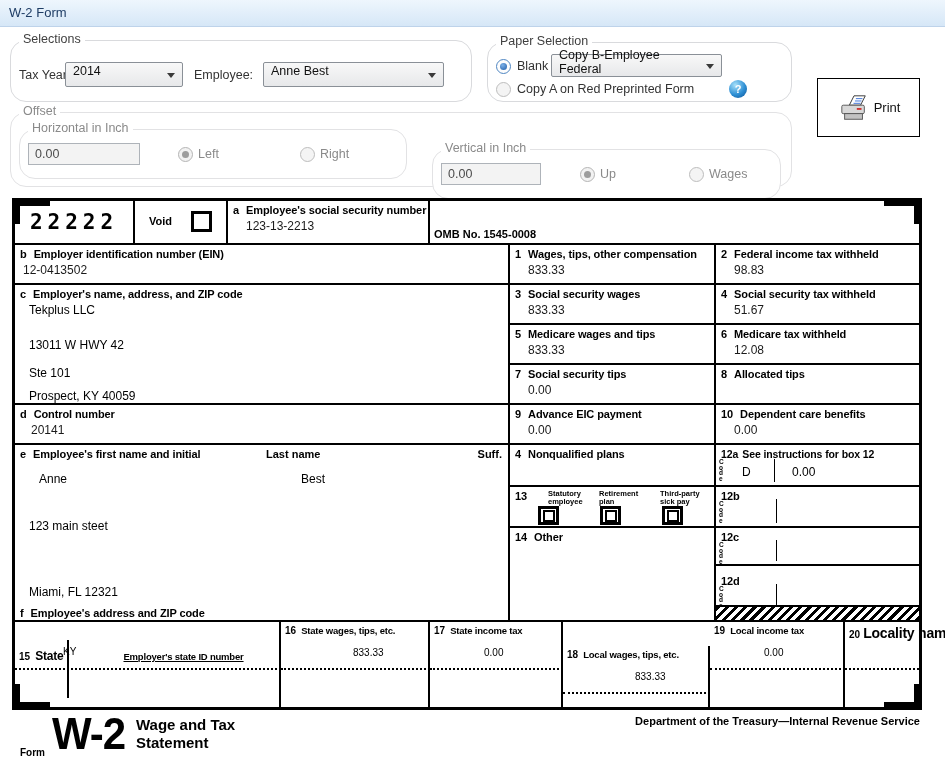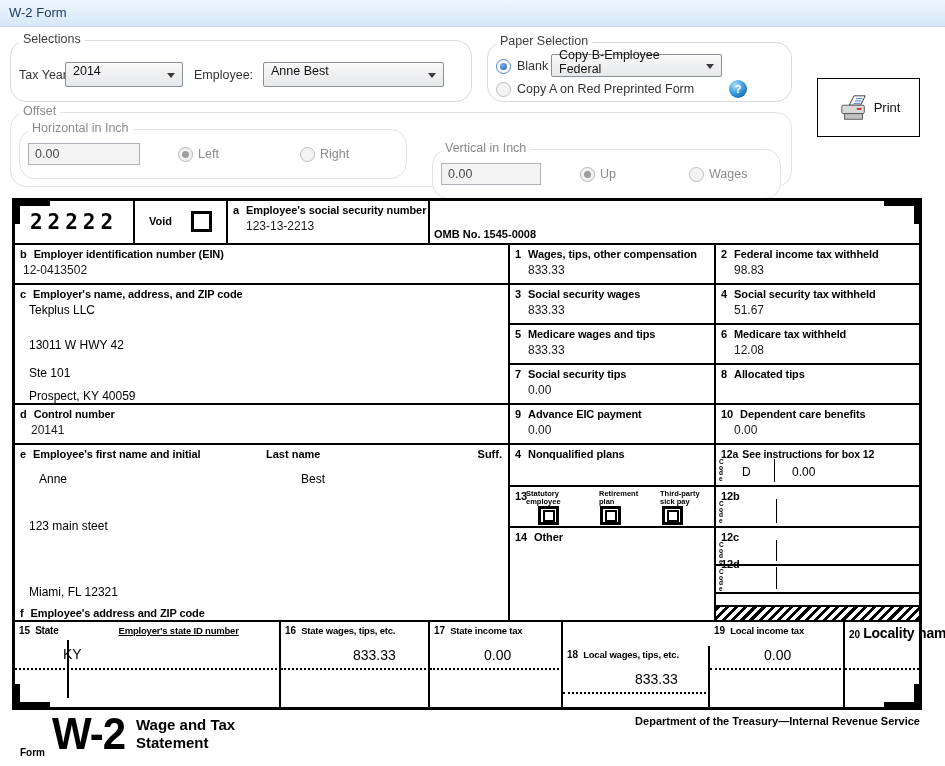--- a/index.html
+++ b/index.html
@@ -71,22 +71,22 @@
   .codev{position:absolute;left:3px;top:14px;width:6px;font-size:6.5px;line-height:5.5px;
     font-weight:bold;word-break:break-all;}
   .vline{position:absolute;width:0;border-left:1px solid #000;}
   .chk-outer{position:absolute;width:21px;height:19px;border:3px solid #000;box-sizing:border-box;
     display:flex;align-items:center;justify-content:center;background:#fff;}
   .chk-inner{width:8px;height:8px;border:2px solid #000;}
   .tlab{position:absolute;font-size:7.5px;line-height:7.5px;font-weight:bold;white-space:pre-line;}
   .hatch{background:repeating-linear-gradient(135deg,#000 0 3px,#fff 3px 6.5px);border-top:2px solid #000;}
   .slab{display:flex;gap:5px;align-items:baseline;padding:3px 4px 0 4px;font-weight:bold;white-space:nowrap;}
   .slab .n{font-size:10px;} .slab .t{font-size:9.5px;letter-spacing:-0.2px;}
-  .slab .t.sm{font-size:10px;}
-  .sval{position:absolute;font-size:14px;padding-left:40px;}
+  .slab .t.sm{font-size:12px;margin-top:24px;}
+  .sval{position:absolute;font-size:10px;padding-left:40px;}
   .cmark{position:absolute;width:38px;height:26px;box-sizing:border-box;}
   .cm-tl{left:-3px;top:-3px;border-top:8px solid #000;border-left:8px solid #000;}
   .cm-tr{right:-3px;top:-3px;border-top:8px solid #000;border-right:8px solid #000;}
   .cm-bl{left:-3px;bottom:-3px;border-bottom:8px solid #000;border-left:8px solid #000;}
   .cm-br{right:-3px;bottom:-3px;border-bottom:8px solid #000;border-right:8px solid #000;}
 
   
   .footer{position:absolute;left:12px;top:711px;width:910px;height:52px;}
   .f-form{position:absolute;left:8px;top:36px;font-size:10px;font-weight:bold;}
   .f-w2{position:absolute;left:40px;top:-2px;font-size:42px;font-weight:900;letter-spacing:-1px;
@@ -317,21 +317,21 @@
         <span>See instructions for box 12</span>
       </div>
     <span class="codev">Code</span>
     <span class="abs" style="left:26px;top:20px;font-size:12px;">D</span>
     <span class="vline" style="left:58px;top:14px;bottom:3px;"></span>
     <span class="abs" style="left:76px;top:20px;font-size:12px;">0.00</span>
   </div>
 
   <div class="cell br bb" style="left:495px;top:286px;width:206px;height:41px;">
     <span class="abs b" style="left:5px;top:3px;font-size:11px;">13</span>
-    <span class="tlab" style="left:16px;top:3px;"><span>Statutory</span><br><span>employee</span></span>
+    <span class="tlab" style="left:38px;top:3px;"><span>Statutory</span><br><span>employee</span></span>
     <span class="tlab" style="left:89px;top:3px;"><span>Retirement</span><br><span>plan</span></span>
     <span class="tlab" style="left:150px;top:3px;"><span>Third-party</span><br><span>sick pay</span></span>
     <span class="chk-outer" style="left:28px;top:19px;">
         <span class="chk-inner"></span>
       </span>
     <span class="chk-outer" style="left:90px;top:19px;">
         <span class="chk-inner"></span>
       </span>
     <span class="chk-outer" style="left:152px;top:19px;">
         <span class="chk-inner"></span>
@@ -351,21 +351,21 @@
         <span>Other</span>
       </div>
   </div>
   <div class="cell bb" style="left:701px;top:327px;width:203px;height:38px;">
     <div class="boxlab" style="font-size:11px;">
         <span class="n">12c</span>
       </div>
     <span class="codev">Code</span>
     <span class="vline" style="left:60px;top:12px;bottom:3px;"></span>
   </div>
-  <div class="cell bb" style="left:701px;top:354px;width:203px;height:39px;">
+  <div class="cell bb" style="left:701px;top:371px;width:203px;height:39px;">
     <div class="boxlab" style="font-size:11px;">
         <span class="n">12d</span>
       </div>
     <span class="codev">Code</span>
     <span class="vline" style="left:60px;top:12px;bottom:3px;"></span>
   </div>
   <div class="cell hatch bb" style="left:701px;top:404px;width:203px;height:17px;"></div>
 
   <div class="cell br dotb" style="left:0;top:421px;width:266px;height:48px;">
     <div class="slab">

